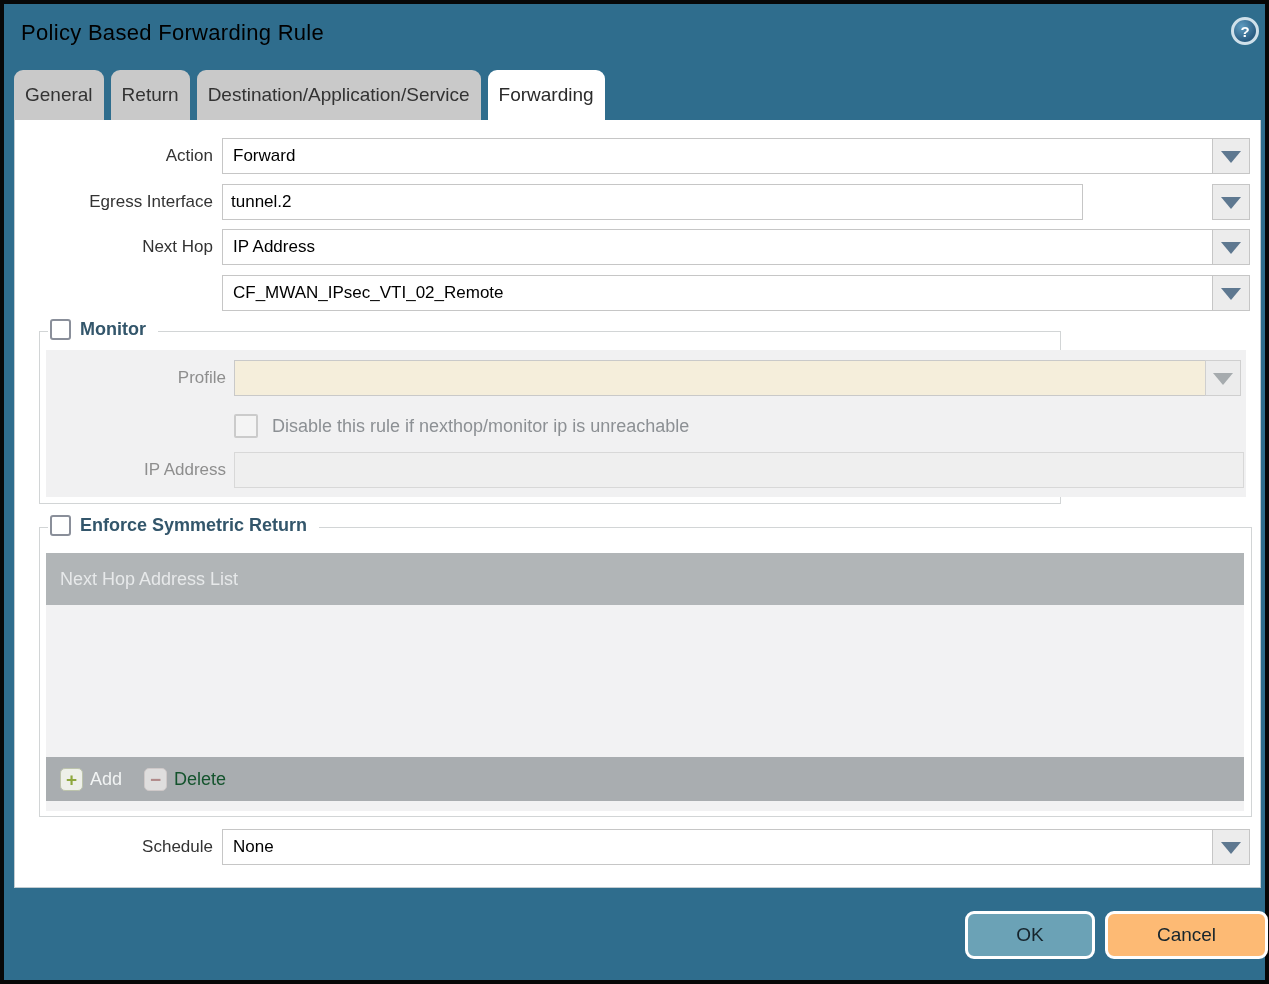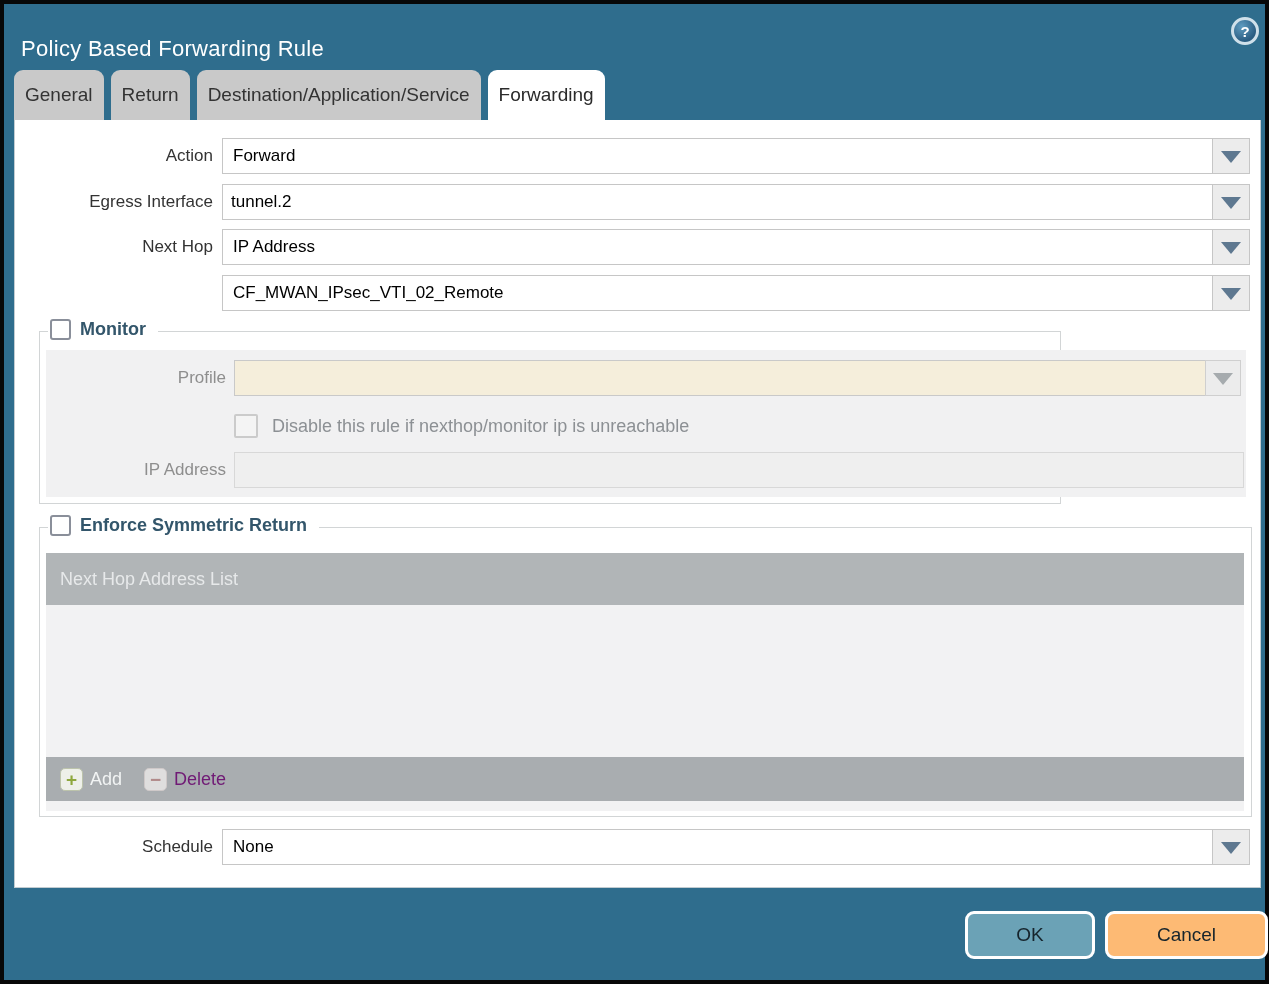--- a/index.html
+++ b/index.html
@@ -3,21 +3,21 @@
 <meta charset="utf-8">
 <style>
   * { box-sizing: border-box; margin: 0; padding: 0; }
   html,body { width:1269px; height:984px; }
   body { font-family: "Liberation Sans", sans-serif; position:relative; background:#070707; }
 
   .screen { position:absolute; inset:0; }
   .frame { position:absolute; inset:4px; background:#2f6d8d; }
 
   
-  .title { position:absolute; left:17px; top:32px; font-size:22px; color:#ffffff; letter-spacing:.3px; }
+  .title { position:absolute; left:17px; top:16px; font-size:22px; color:#000000; letter-spacing:.3px; }
   .help { position:absolute; left:1227px; top:13px; width:28px; height:28px; border-radius:50%;
           background:radial-gradient(circle at 35% 30%, #5f9cc0, #2a5d82 70%);
           border:3px solid #cfe0ea; color:#fff; font-size:15px; font-weight:bold;
           display:flex; align-items:center; justify-content:center; cursor:pointer; }
 
   
   .tabs { position:absolute; left:10px; top:66px; height:50px; display:flex; gap:7px; }
   .tab { background:#c9c9c9; border-radius:9px 9px 0 0; color:#333; font-size:19px;
          display:flex; align-items:center; padding:0 11px; cursor:pointer; }
   .tab.active { background:#ffffff; color:#2b2b2b; }
@@ -55,21 +55,21 @@
   .thead { height:52px; background:#b1b5b7; color:#e7e9ea; font-size:18px; line-height:52px; padding-left:14px; }
   .tbody { height:152px; background:#f2f2f3; }
   .tfoot { height:44px; background:#a9adb0; display:flex; align-items:center; gap:22px; padding-left:14px; }
   .tstrip { height:10px; background:#f2f2f3; }
   .tbtn { display:flex; align-items:center; gap:7px; cursor:pointer; }
   .ticon { width:23px; height:23px; border-radius:5px; display:flex; align-items:center; justify-content:center;
            font-weight:bold; font-size:19px; line-height:1; }
   .plus  { background:#eef0e9; border:1px solid #bcc3ab; color:#8ea73d; }
   .minus { background:#dfdede; border:1px solid #cfc9c9; color:#b18a8a; }
   .tbtn .add-t { color:#f2f4f4; font-size:18px; }
-  .tbtn .del-t { color:#701a75; font-size:18px; }
+  .tbtn .del-t { color:#14532d; font-size:18px; }
 
   
   .btn { position:absolute; top:911px; height:48px; border:3px solid #fff; border-radius:9px;
          font-size:19px; color:#16242c; display:flex; align-items:center; justify-content:center;
          cursor:pointer; font-family:"Liberation Sans", sans-serif; }
   .ok { left:965px; width:130px; background:#6ba2b6; }
   .cancel { left:1105px; width:163px; background:#fdba74; }
 </style>
 </head>
 <body>
@@ -89,21 +89,21 @@
 
     <div class="panel">
 
       <div class="lbl" style="left:0; top:18px;">Action</div>
       <div class="field" style="left:207px; top:18px; width:991px;">Forward</div>
       <div class="ddbtn" style="left:1197px; top:18px;">
         <div class="tri"></div>
       </div>
 
       <div class="lbl" style="left:0; top:64px;">Egress Interface</div>
-      <div class="field" style="left:207px; top:64px; width:991px;padding-left:8px;">tunnel.2</div>
+      <div class="field" style="left:207px; top:64px; width:861px;padding-left:8px;">tunnel.2</div>
       <div class="ddbtn" style="left:1197px; top:64px;">
         <div class="tri"></div>
       </div>
 
       <div class="lbl" style="left:0; top:109px;">Next Hop</div>
       <div class="field" style="left:207px; top:109px; width:991px;">IP Address</div>
       <div class="ddbtn" style="left:1197px; top:109px;">
         <div class="tri"></div>
       </div>
 

